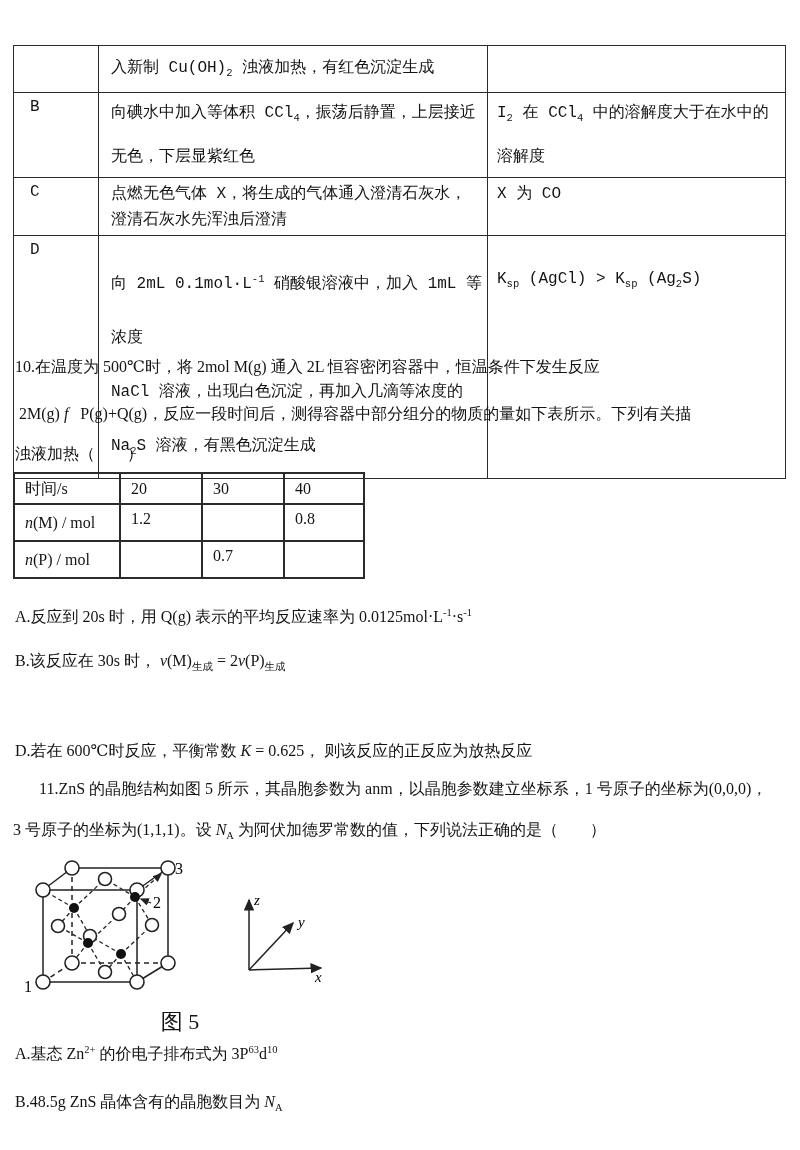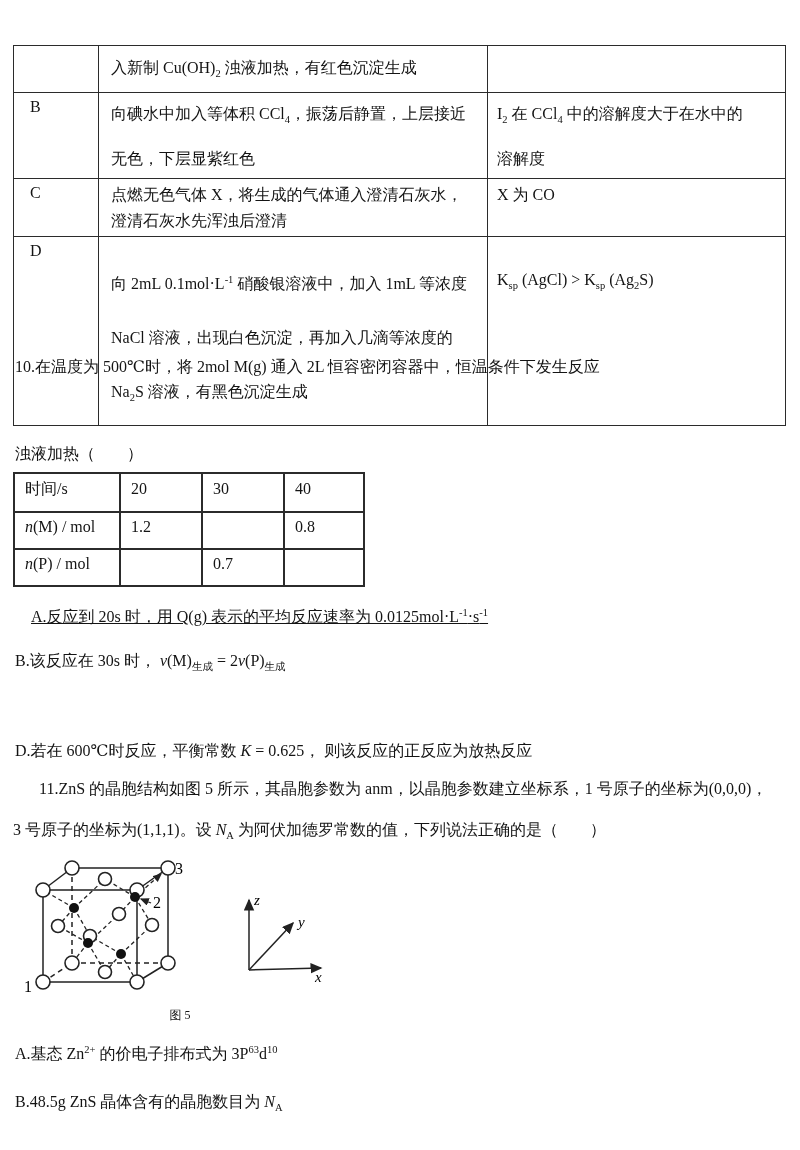--- a/index.html
+++ b/index.html
@@ -12,43 +12,43 @@
   sub,sup{font-size:10.5px;}
   sub{vertical-align:-4px;}
   sup{vertical-align:6px;}
   i{font-style:italic;}
 
   
   table.exp{
     position:absolute;left:13px;top:45px;width:772px;
     border-collapse:collapse;table-layout:fixed;font-size:16px;
   }
-  table.exp td{border:1.7px solid #2b2b2b;vertical-align:top;padding:0;}
+  table.exp td{border:1.7px solid #2b2b2b;vertical-align:top;padding:0;font-family:Liberation Mono, monospace;}
   table.exp td.lab{padding:5px 0 0 16px;}
   table.exp td.op{padding-left:12px;}
   table.exp td.cn{padding-left:9px;}
   tr.r1{height:47px;}  tr.r1 td{line-height:26px;}
   tr.r1 td.op{padding-top:9px;}
   tr.r2{height:78px;}  tr.r2 td.op,tr.r2 td.cn{line-height:39px;padding-top:1px;}
   tr.r3{height:58px;}  tr.r3 td.op,tr.r3 td.cn{line-height:26px;padding-top:3px;margin-left:16px;}
   tr.r4{height:117px;} tr.r4 td.op,tr.r4 td.cn{line-height:54px;padding-top:16px;}
 
   
   table.kin{
     position:absolute;left:13px;top:472px;width:350px;
     border-collapse:collapse;table-layout:fixed;font-size:16px;
   }
-  table.kin td{border:2px solid #2b2b2b;padding:0 0 8px 10px;vertical-align:top;}
+  table.kin td{border:2px solid #2b2b2b;padding:0 0 0 10px;vertical-align:top;}
   tr.kh{height:30px;} tr.kh td{line-height:29px;}
   tr.kr{height:37px;} tr.kr td{line-height:22px;padding-top:3px;}
   tr.kr td.nm{vertical-align:middle;padding-top:0;line-height:normal;}
 
   .figwrap{position:absolute;left:0;top:856px;}
   svg text{font-family:"Liberation Serif","DejaVu Serif",serif;}
-  .caption{position:absolute;left:140px;top:1007px;width:80px;text-align:center;font-size:12px;}
+  .caption{position:absolute;left:140px;top:1007px;width:80px;text-align:center;font-size:22px;}
 </style>
 </head>
 <body>
 
 <div class="page">
 
   <table class="exp">
     <colgroup>
         <col style="width:85px">
         <col style="width:389px">
@@ -72,20 +72,21 @@
     </tr>
     <tr class="r4">
       <td class="lab">D</td>
       <td class="op">向 2mL 0.1mol·L<sup>-1</sup> 硝酸银溶液中，加入 1mL 等浓度<br>NaCl 溶液，出现白色沉淀，再加入几滴等浓度的<br>Na<sub>2</sub>S 溶液，有黑色沉淀生成</td>
       <td class="cn">K<sub>sp</sub> (AgCl) &gt; K<sub>sp</sub> (Ag<sub>2</sub>S)</td>
     </tr>
   </tbody>
     </table>
 
   <div class="line" style="left:15px;top:357px;">10.在温度为 500℃时，将 2mol M(g) 通入 2L 恒容密闭容器中，恒温条件下发生反应</div>
+  <div class="line" style="left:19px;top:404px;">2M(g) <i>f</i>&nbsp;&nbsp;&nbsp;P(g)+Q(g)，反应一段时间后，测得容器中部分组分的物质的量如下表所示。下列有关描</div>
   <div class="line" style="left:15px;top:444px;">浊液加热（　　）</div>
 
   <table class="kin">
     <colgroup>
         <col style="width:106px">
         <col style="width:82px">
         <col style="width:82px">
         <col style="width:80px">
       </colgroup>
     <tbody>
@@ -103,21 +104,21 @@
     </tr>
     <tr class="kr">
       <td class="nm"><i>n</i>(P) / mol</td>
       <td></td>
       <td>0.7</td>
       <td></td>
     </tr>
   </tbody>
     </table>
 
-  <div class="line" style="left:31px;top:606px;text-decoration:underline;">A.反应到 20s 时，用 Q(g) 表示的平均反应速率为 0.0125mol·L<sup>-1</sup>·s<sup>-1</sup></div>
+  <div class="line" style="left:15px;top:606px;">A.反应到 20s 时，用 Q(g) 表示的平均反应速率为 0.0125mol·L<sup>-1</sup>·s<sup>-1</sup></div>
   <div class="line" style="left:15px;top:651px;">B.该反应在 30s 时， <i>v</i>(M)<sub>生成</sub> = 2<i>v</i>(P)<sub>生成</sub></div>
   <div class="line" style="left:15px;top:741px;">D.若在 600℃时反应，平衡常数 <i>K</i> = 0.625， 则该反应的正反应为放热反应</div>
 
   <div class="line" style="left:23px;top:779px;margin-left:16px;">11.ZnS 的晶胞结构如图 5 所示，其晶胞参数为 anm，以晶胞参数建立坐标系，1 号原子的坐标为(0,0,0)，</div>
   <div class="line" style="left:13px;top:820px;">3 号原子的坐标为(1,1,1)。设 <i>N</i><sub>A</sub> 为阿伏加德罗常数的值，下列说法正确的是（　　）</div>
 
   <div class="figwrap">
     <svg width="200" height="158" viewBox="0 0 200 158" style="position:absolute;left:22px;top:4px;">
       <defs>
         <marker id="ah" markerWidth="8" markerHeight="8" refX="6" refY="3" orient="auto">

